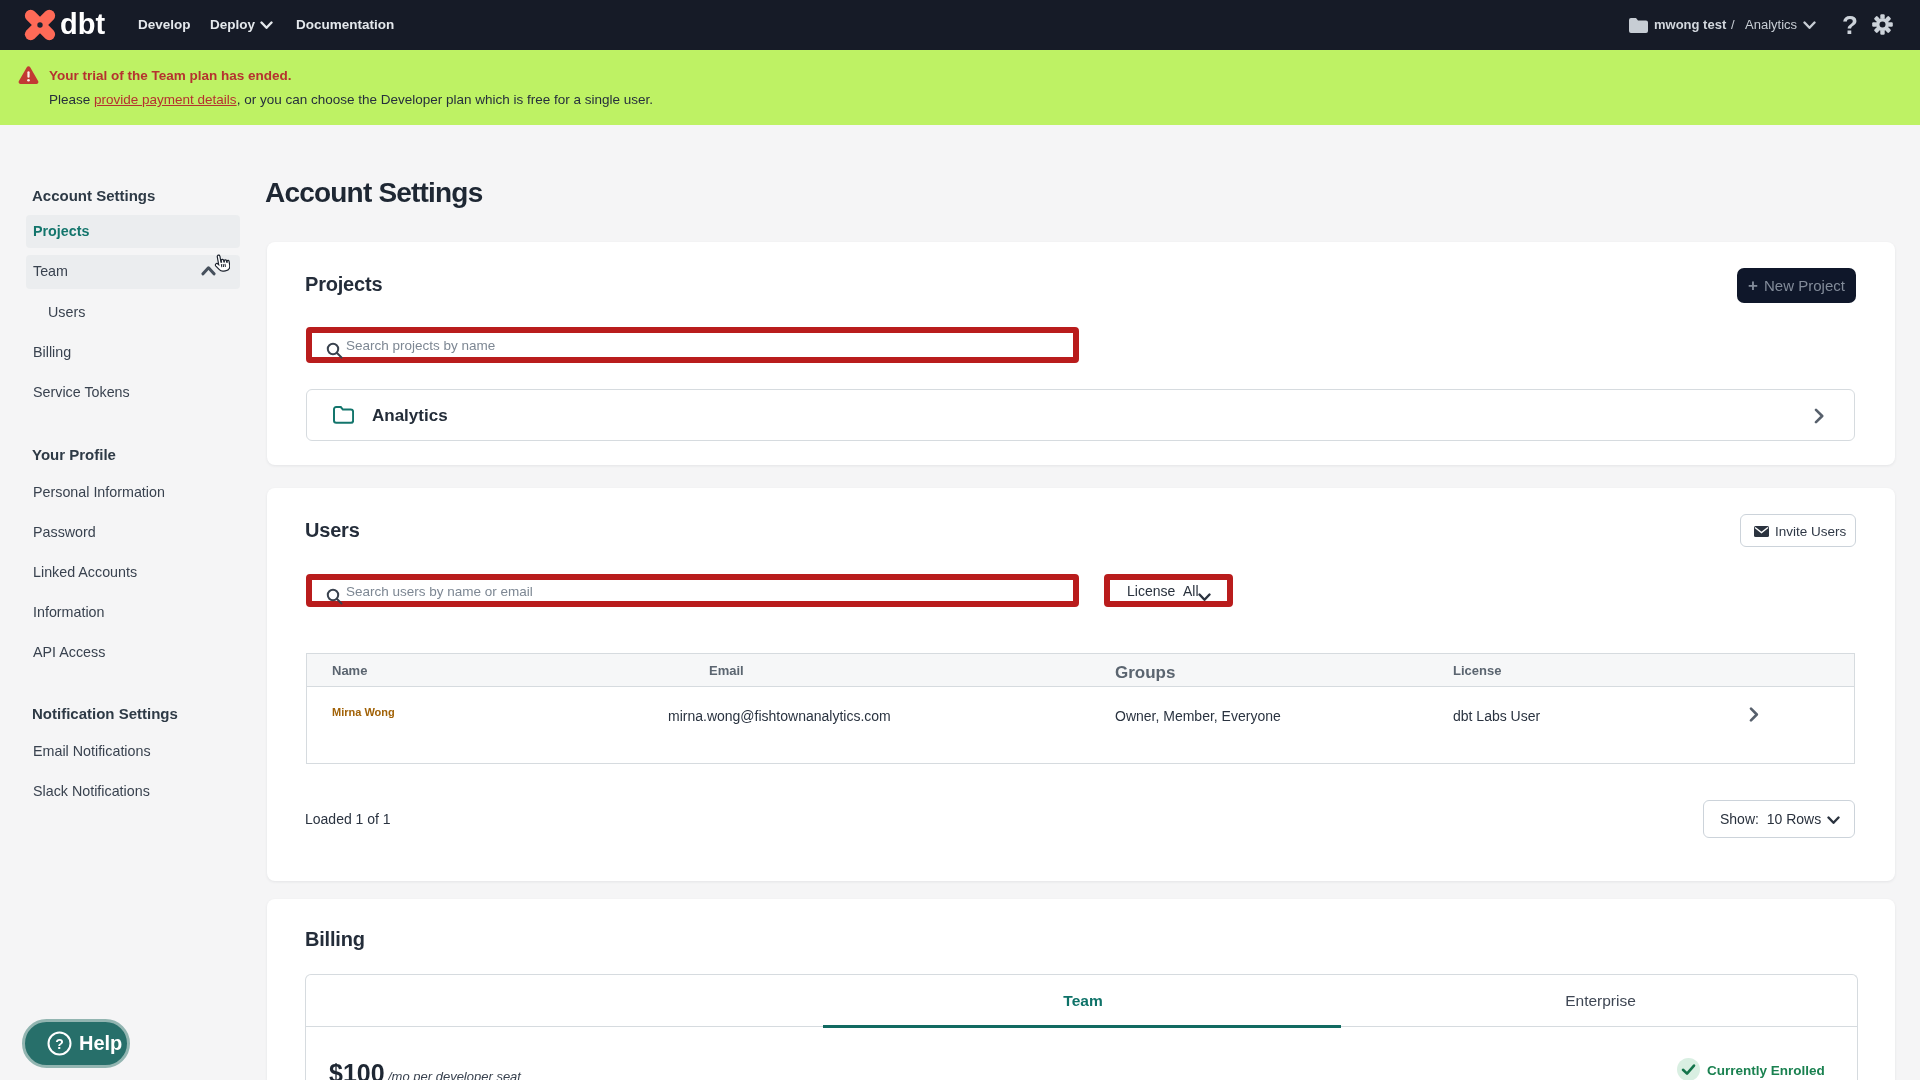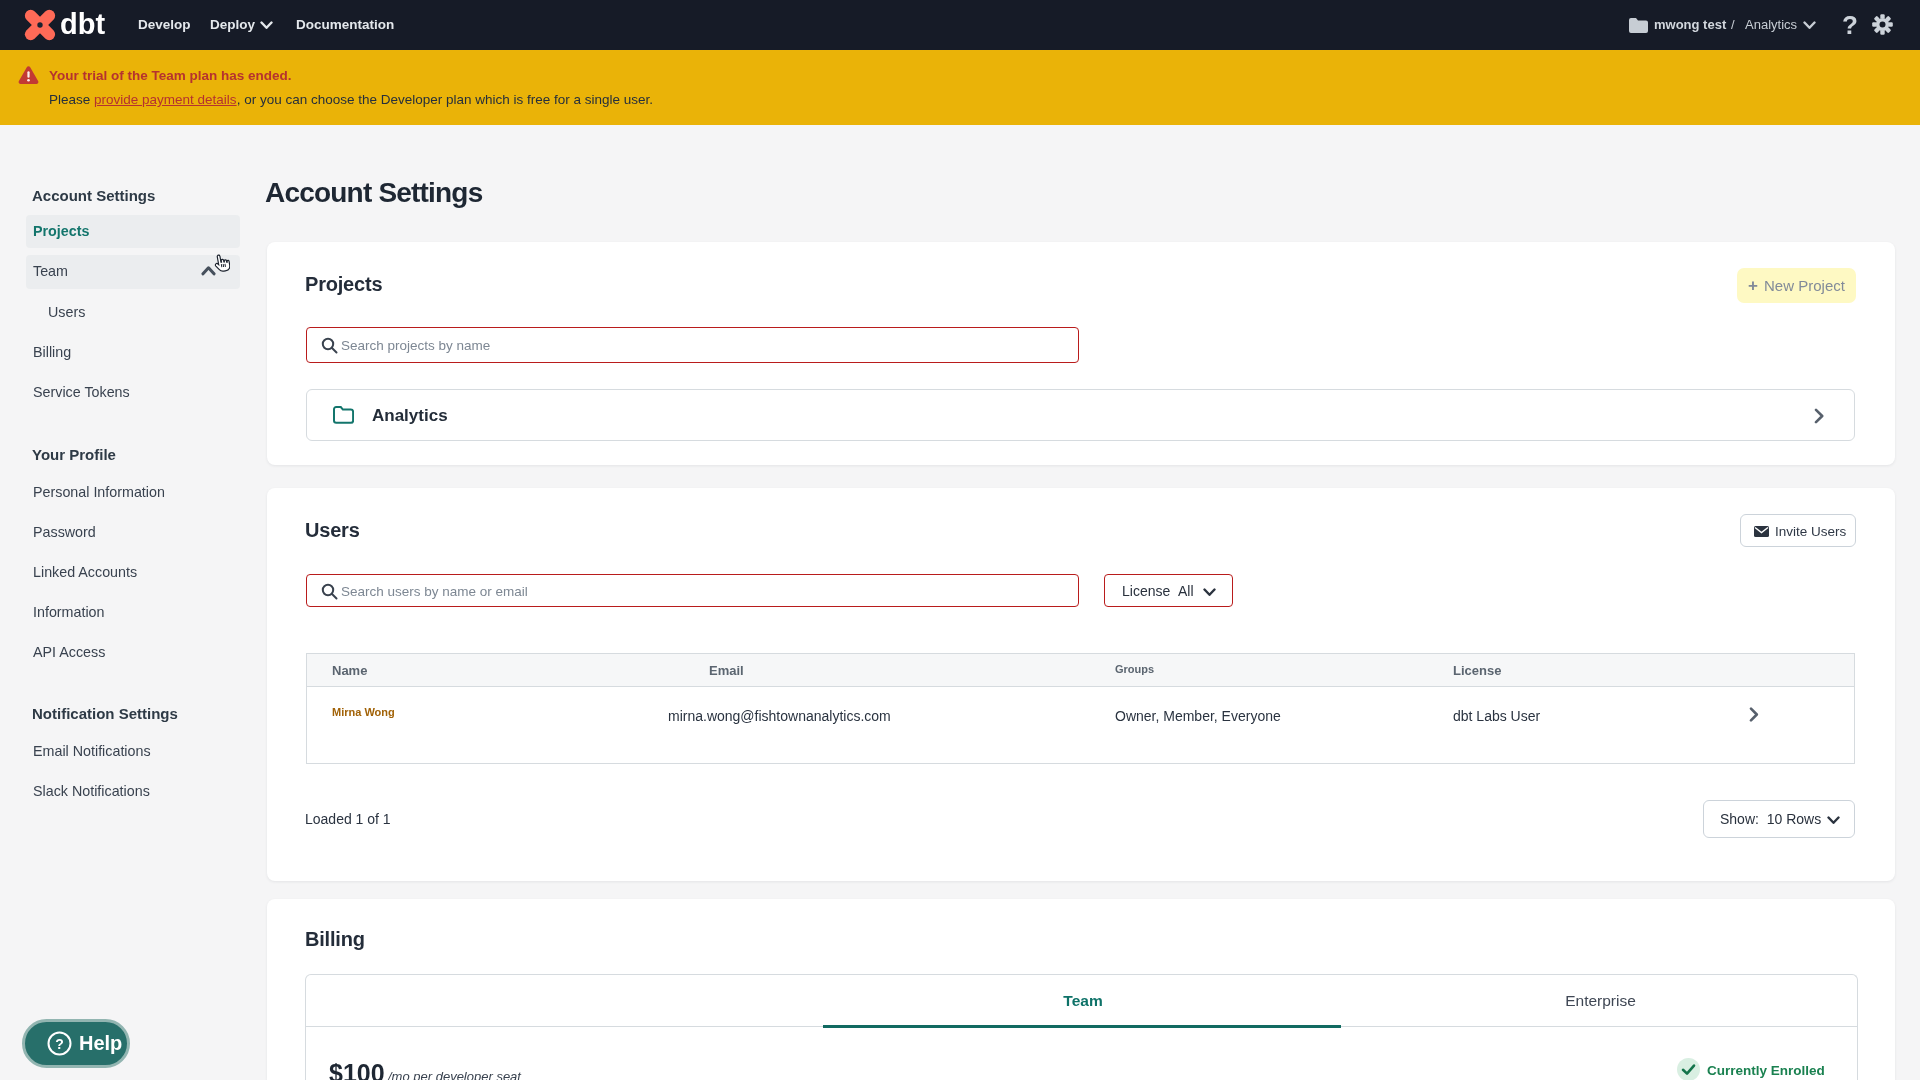--- a/index.html
+++ b/index.html
@@ -8,34 +8,34 @@
 .abs { position:absolute; }
 
 
 .nav { position:absolute; left:0; top:0; width:1920px; height:50px; background:#161b27; }
 .nav .logo { position:absolute; left:24px; top:9px; }
 .nav .dbt { position:absolute; left:60px; top:8px; font-size:29px; font-weight:bold; color:#fff; letter-spacing:0px; }
 .navlink { position:absolute; top:0; height:50px; line-height:50px; font-size:13.5px; font-weight:bold; color:#e4e8ec; }
 .bc { position:absolute; top:0; height:56px; line-height:50px; font-size:13px; color:#c7cdd4; }
 
 
-.alert { position:absolute; left:0; top:50px; width:1920px; height:75px; background:#eab308; }
+.alert { position:absolute; left:0; top:50px; width:1920px; height:75px; background:#bef264; }
 .alert .l1 { position:absolute; left:49px; top:18px; font-size:13.5px; font-weight:bold; color:#b5322f; }
 .alert .l2 { position:absolute; left:49px; top:42px; font-size:13.5px; color:#262f3c; }
 .alert .l2 a { color:#b5322f; text-decoration:underline; }
 
 
 .sbheader { position:absolute; left:32px; font-size:15px; font-weight:bold; color:#2e3a46; }
 .sbitem { position:absolute; left:33px; font-size:14.3px; color:#39424f; }
 .sbbg { position:absolute; left:26px; width:214px; height:33px; background:#ebedef; border-radius:4px; }
 
 
 .card { position:absolute; left:267px; width:1628px; background:#fff; border-radius:8px; box-shadow:0 1px 3px rgba(30,40,50,0.08); }
 .h2 { position:absolute; left:38px; font-size:20px; font-weight:bold; color:#242d3a; letter-spacing:-0.2px; }
-.input { position:absolute; border:1px solid #b91c1c; border-radius:4px; background:#fff; }
+.input { position:absolute; border:6px solid #b91c1c; border-radius:4px; background:#fff; }
 .ph { position:absolute; left:34px; top:50%; transform:translateY(-50%); font-size:13.5px; color:#7d8793; white-space:nowrap; }
 .btn { position:absolute; border-radius:4px; font-size:15px; }
 
 h1 { position:absolute; left:265px; top:177px; font-size:28px; font-weight:bold; color:#1e2733; letter-spacing:-0.8px; }
 
 .chev-r { stroke:#57606c; stroke-width:2.6; fill:none; stroke-linecap:round; stroke-linejoin:round; }
 .chev-d { stroke:#2b333f; stroke-width:2.4; fill:none; stroke-linecap:round; stroke-linejoin:round; }
 </style>
 </head>
 <body>
@@ -117,21 +117,21 @@
 <div class="sbitem" style="top:604px;">Information</div>
 <div class="sbitem" style="top:644px;">API Access</div>
 <div class="sbheader" style="top:705px;">Notification Settings</div>
 <div class="sbitem" style="top:743px;">Email Notifications</div>
 <div class="sbitem" style="top:783px;">Slack Notifications</div>
 
 <h1>Account Settings</h1>
 
 <div class="card" style="top:242px; height:223px;">
   <div class="h2" style="top:31px;">Projects</div>
-  <div class="btn" style="left:1470px; top:26px; width:119px; height:35px; background:#fef9c3; color:#828b99; line-height:35px; text-align:center; border-radius:7px;">
+  <div class="btn" style="left:1470px; top:26px; width:119px; height:35px; background:#0f172a; color:#828b99; line-height:35px; text-align:center; border-radius:7px;">
     <span style="font-size:17px; font-weight:bold; margin-right:6px;">+</span>New Project</div>
   <div class="input" style="left:39px; top:85px; width:773px; height:36px;">
     <svg class="abs" style="left:14px; top:9px;" width="17" height="17" viewBox="0 0 17 17">
         <circle cx="7" cy="7" r="5.2" fill="none" stroke="#39424e" stroke-width="2"></circle>
         <path d="M11 11 L15.5 15.5" stroke="#39424e" stroke-width="2" stroke-linecap="round"></path>
       </svg>
     <div class="ph">Search projects by name</div>
   </div>
   <div class="abs" style="left:39px; top:147px; width:1549px; height:52px; border:1px solid #d6dbdf; border-radius:6px;">
     <svg class="abs" style="left:26px; top:16px;" width="21" height="18" viewBox="0 0 21 18">
@@ -164,21 +164,21 @@
     <div class="abs" style="left:17px; top:50%; transform:translateY(-50%); font-size:14px; color:#29313d;">License&nbsp;&nbsp;All</div>
     <svg class="abs" style="right:16px; top:13px;" width="13" height="9" viewBox="0 0 13 9">
         <path class="chev-d" d="M1.5 1.5 L6.5 6.8 L11.5 1.5"></path>
       </svg>
   </div>
 
   <div class="abs" style="left:39px; top:165px; width:1549px; height:111px; border:1px solid #d6dbdf;">
     <div class="abs" style="left:0; top:0; width:100%; height:33px; background:#f6f7f8; border-bottom:1px solid #d6dbdf;"></div>
     <div class="abs thname" style="left:25px; top:9px; font-size:13px; font-weight:bold; color:#5b6570;">Name</div>
     <div class="abs" style="left:361px; top:9px; font-size:13px; font-weight:bold; color:#5b6570;padding-left:41px;">Email</div>
-    <div class="abs" style="left:808px; top:9px; font-size:11px; font-weight:bold; color:#5b6570;">Groups</div>
+    <div class="abs" style="left:808px; top:9px; font-size:17px; font-weight:bold; color:#5b6570;">Groups</div>
     <div class="abs" style="left:1146px; top:9px; font-size:13px; font-weight:bold; color:#5b6570;">License</div>
     <div class="abs" style="left:25px; top:52px; font-size:11px; font-weight:bold; color:#a16207;">Mirna Wong</div>
     <div class="abs" style="left:361px; top:54px; font-size:14px; color:#2a3340;">mirna.wong@fishtownanalytics.com</div>
     <div class="abs" style="left:808px; top:54px; font-size:14px; color:#2a3340;">Owner, Member, Everyone</div>
     <div class="abs" style="left:1146px; top:54px; font-size:14px; color:#2a3340;">dbt Labs User</div>
     <svg class="abs" style="left:1442px; top:53px;" width="10" height="15" viewBox="0 0 10 15">
         <path class="chev-r" d="M2 1.6 L7.8 7.5 L2 13.4"></path>
       </svg>
   </div>
   <div class="abs" style="left:38px; top:323px; font-size:14px; color:#2a3340;">Loaded 1 of 1</div>

